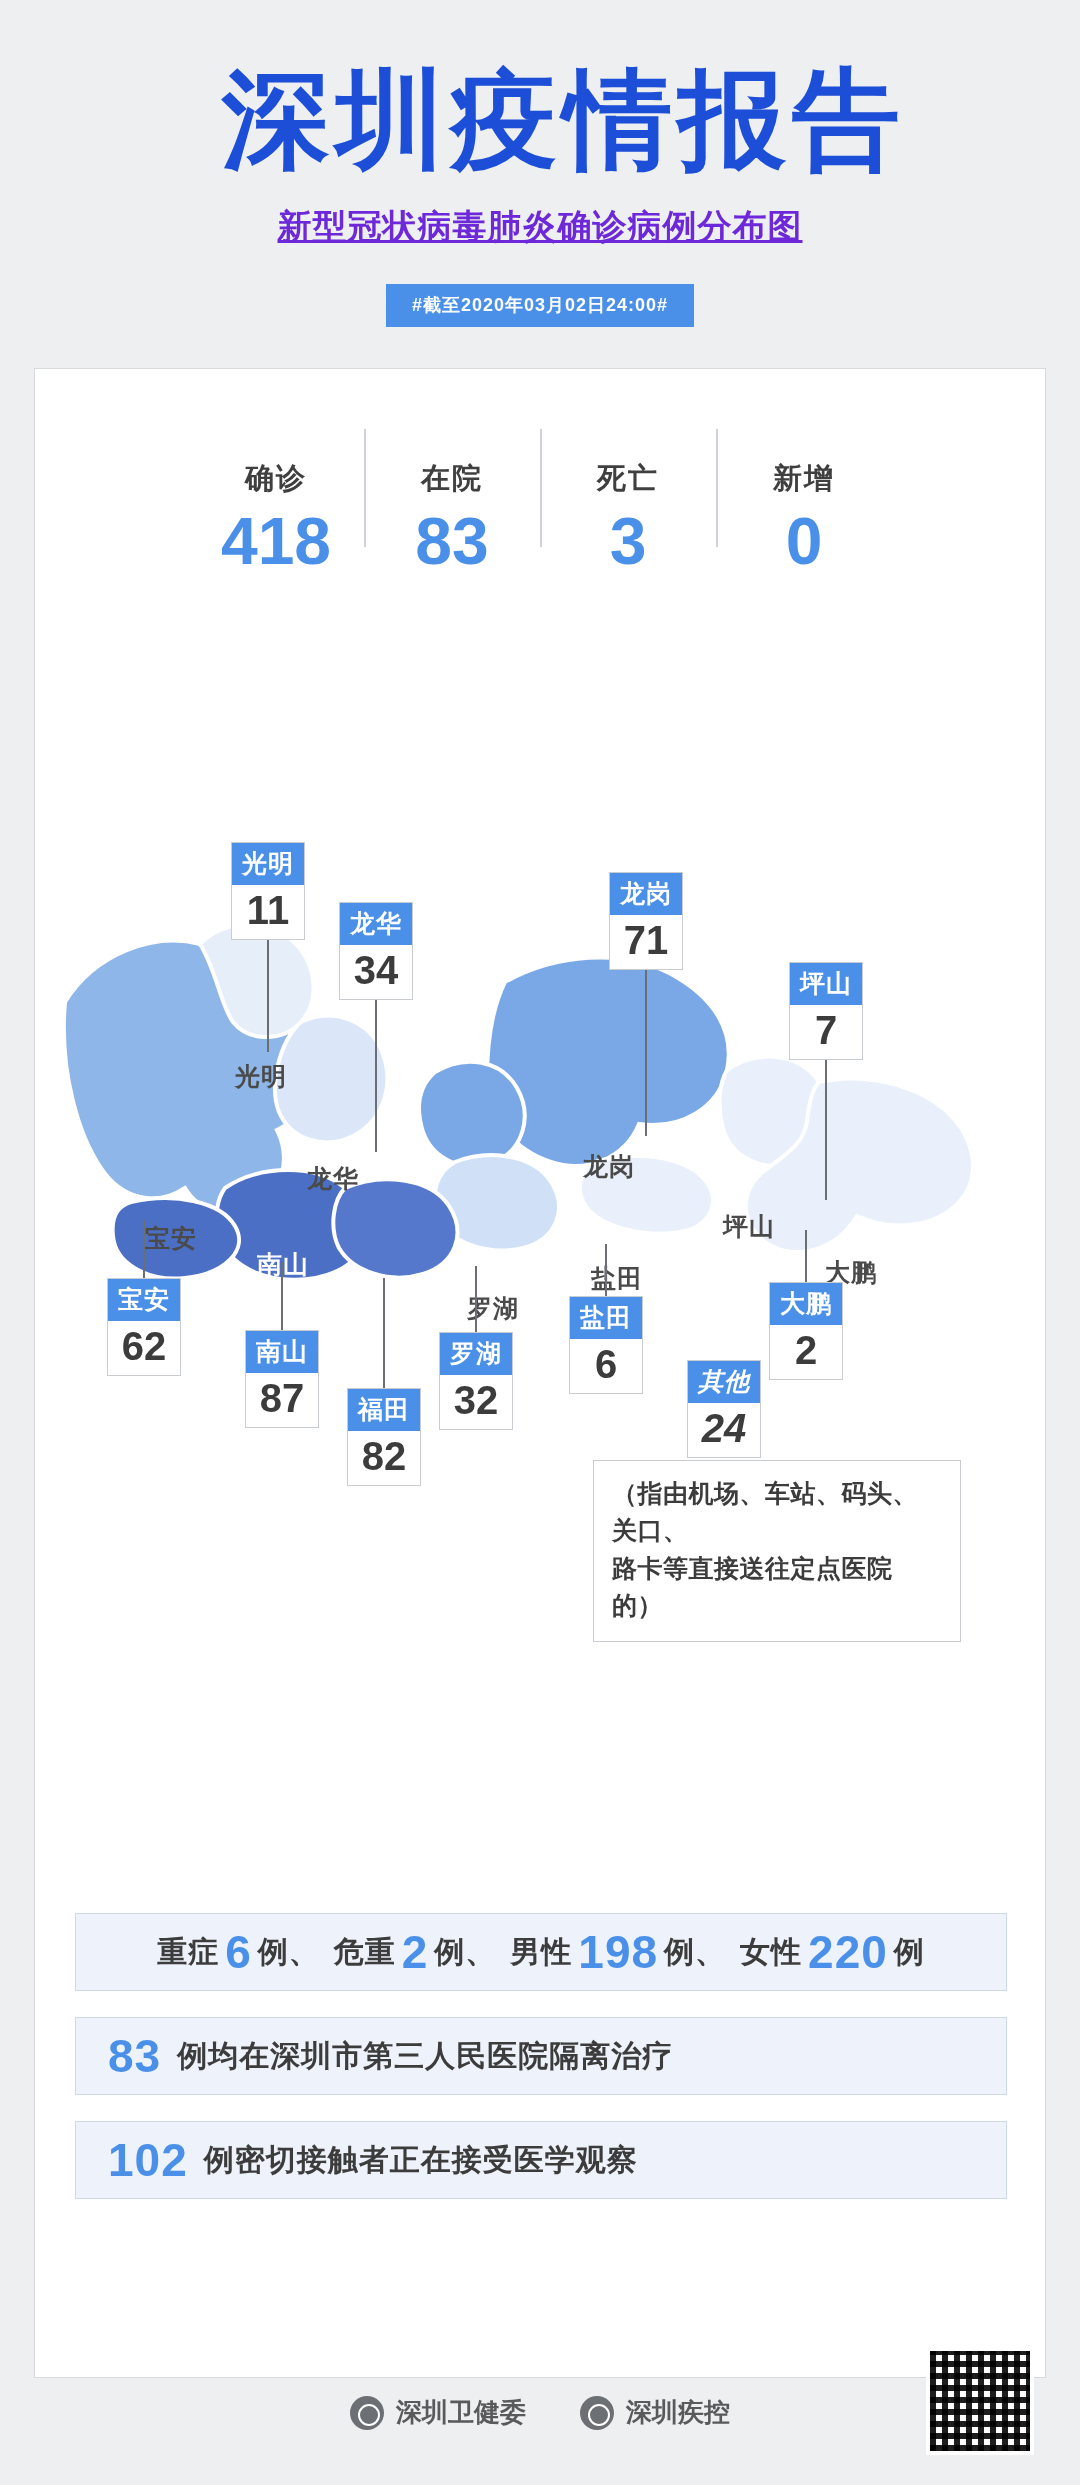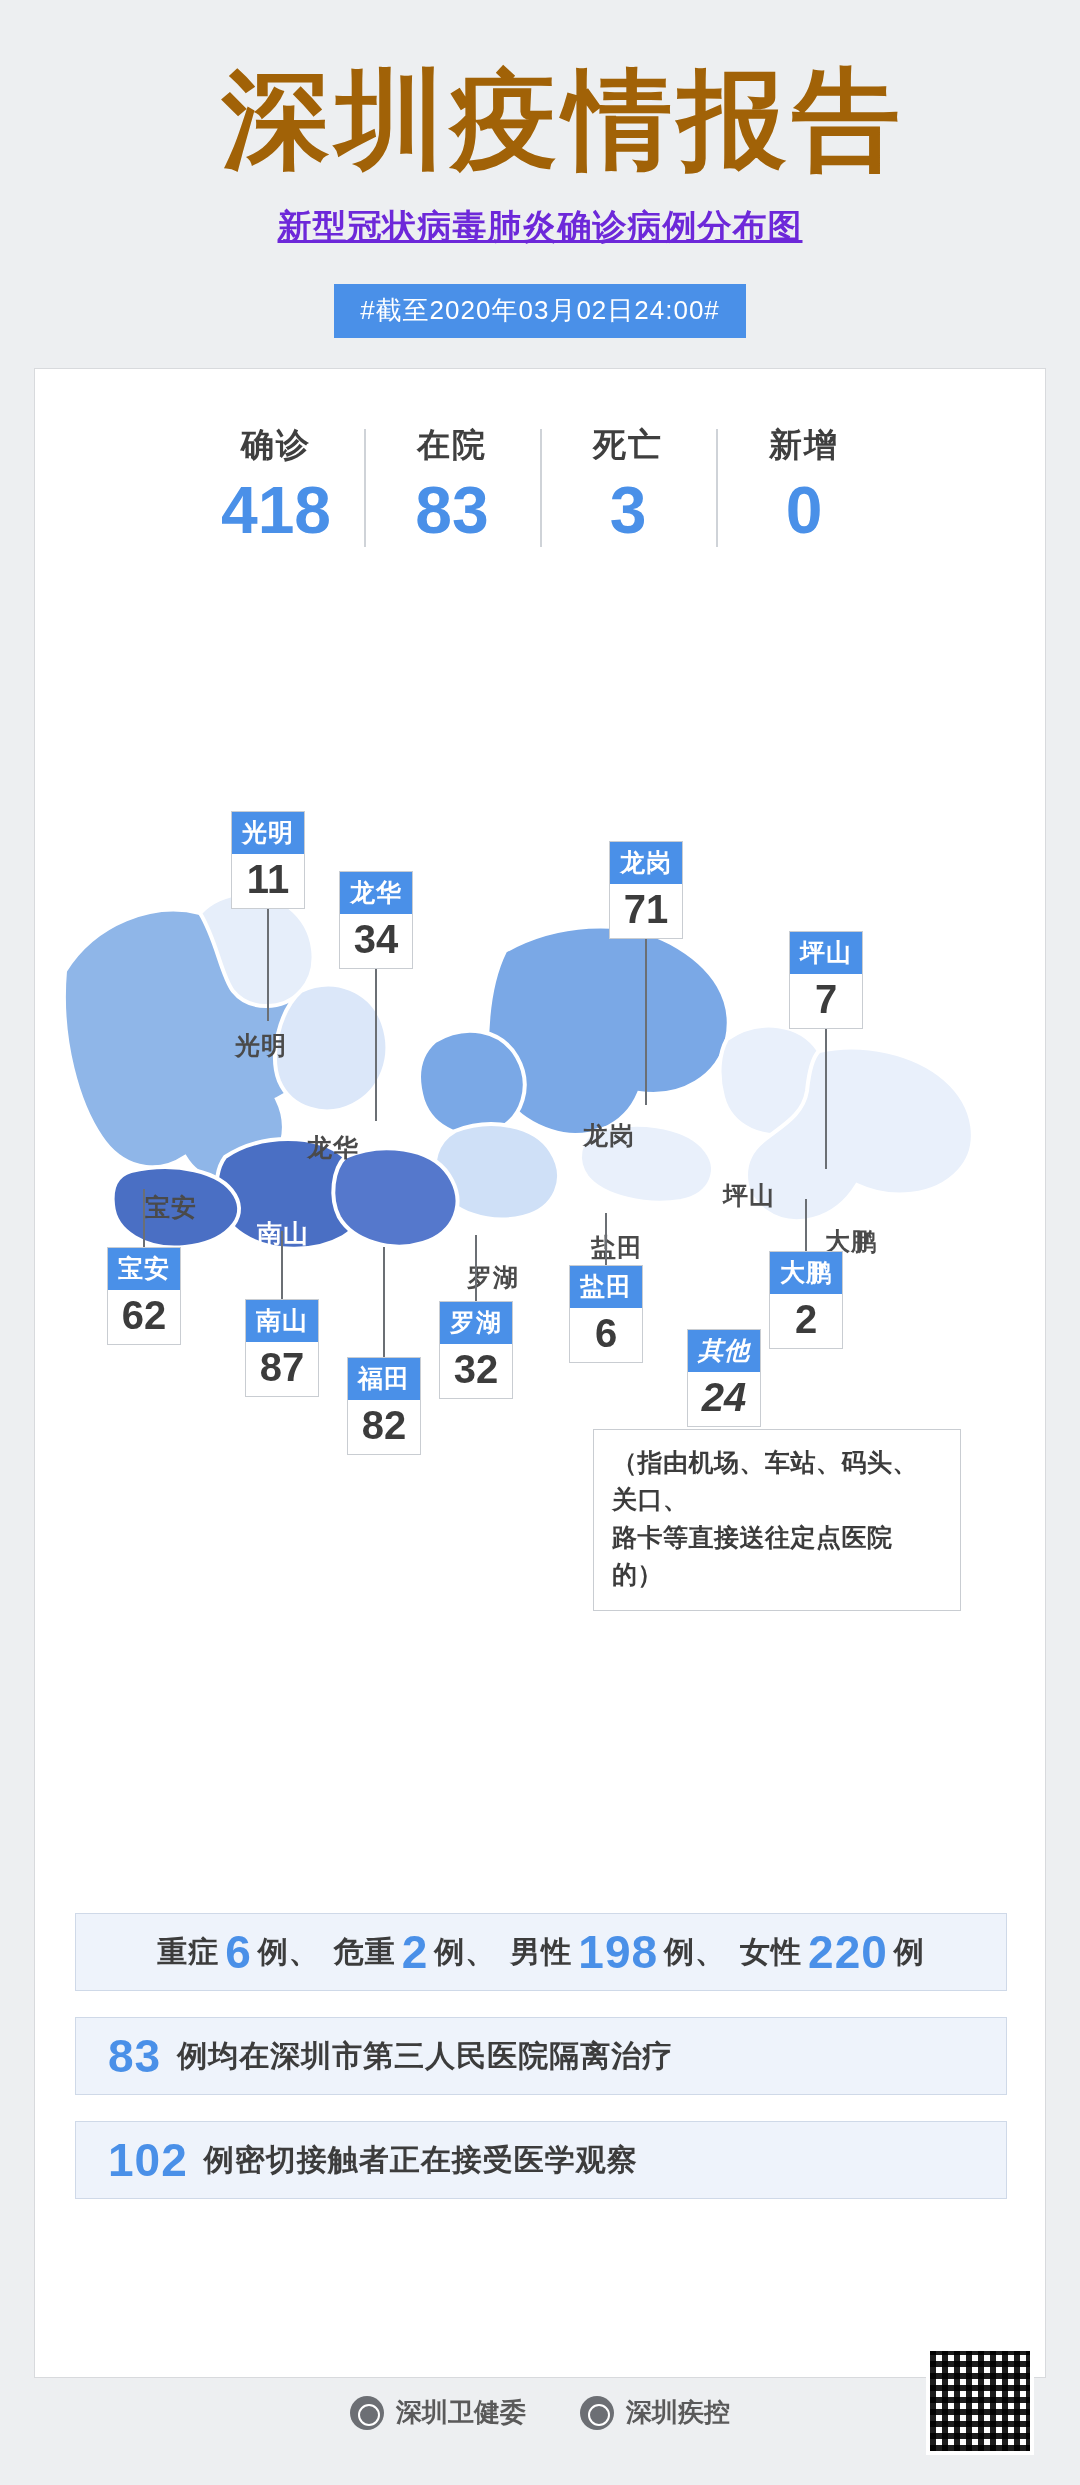--- a/index.html
+++ b/index.html
@@ -19,40 +19,40 @@
 
   
   .header {
     padding-top: 58px;
     text-align: center;
   }
   .main-title {
     font-size: 108px;
     font-weight: bold;
     letter-spacing: 6px;
-    color: #a16207;
+    color: #1d4ed8;
     line-height: 1.15;
     font-family: "DejaVu Sans", "Liberation Sans", sans-serif;
     margin-left: 48px;
   }
   .sub-title {
     margin-top: 22px;
     font-size: 34px;
     font-weight: bold;
     color: #6d28d9;
     letter-spacing: 1px;
     text-decoration: underline;
   }
   .date-chip {
     display: inline-block;
     margin-top: 34px;
     background: #4a90e8;
     color: #ffffff;
-    font-size: 26px;
-    font-weight: normal;
+    font-size: 18px;
+    font-weight: bold;
     padding: 9px 26px 10px;
     letter-spacing: 1px;
   }
 
   
   .card {
     position: absolute;
     left: 34px;
     top: 368px;
     width: 1012px;
@@ -76,24 +76,25 @@
   .stat + .stat::before {
     content: "";
     position: absolute;
     left: 0;
     top: 6px;
     width: 2px;
     height: 118px;
     background: #cfd3d8;
   }
   .stat-label {
-    font-size: 33px;
+    font-size: 29px;
     color: #3f3f3f;
     font-weight: bold;
     letter-spacing: 2px;
+    margin-top: 36px;
   }
   .stat-value {
     margin-top: 6px;
     font-size: 66px;
     color: #4a90e8;
     font-weight: bold;
     line-height: 1.1;
   }
 
   

